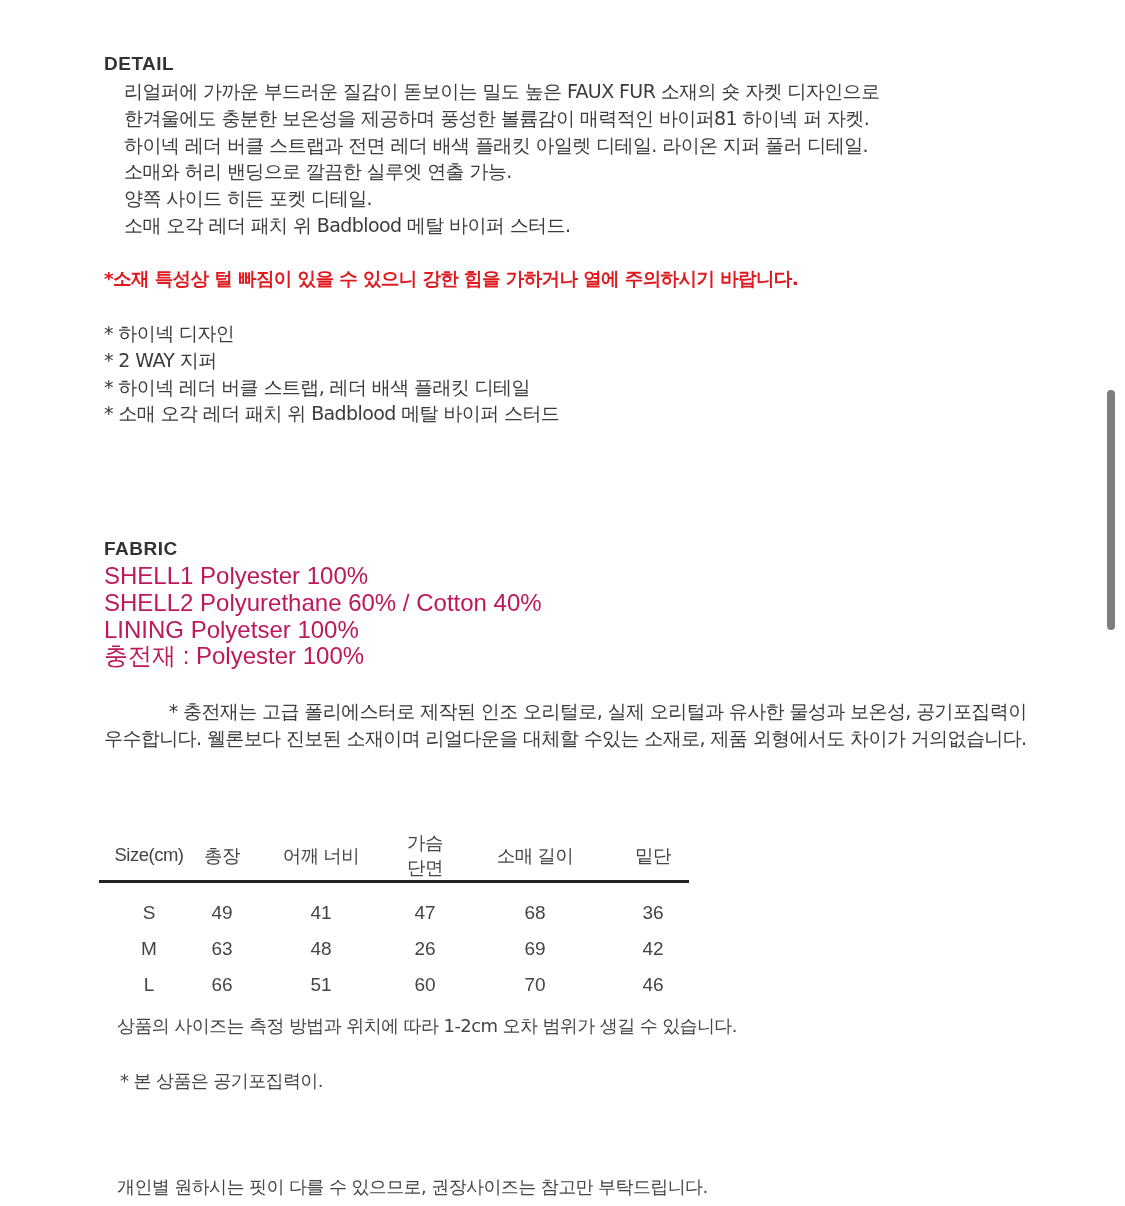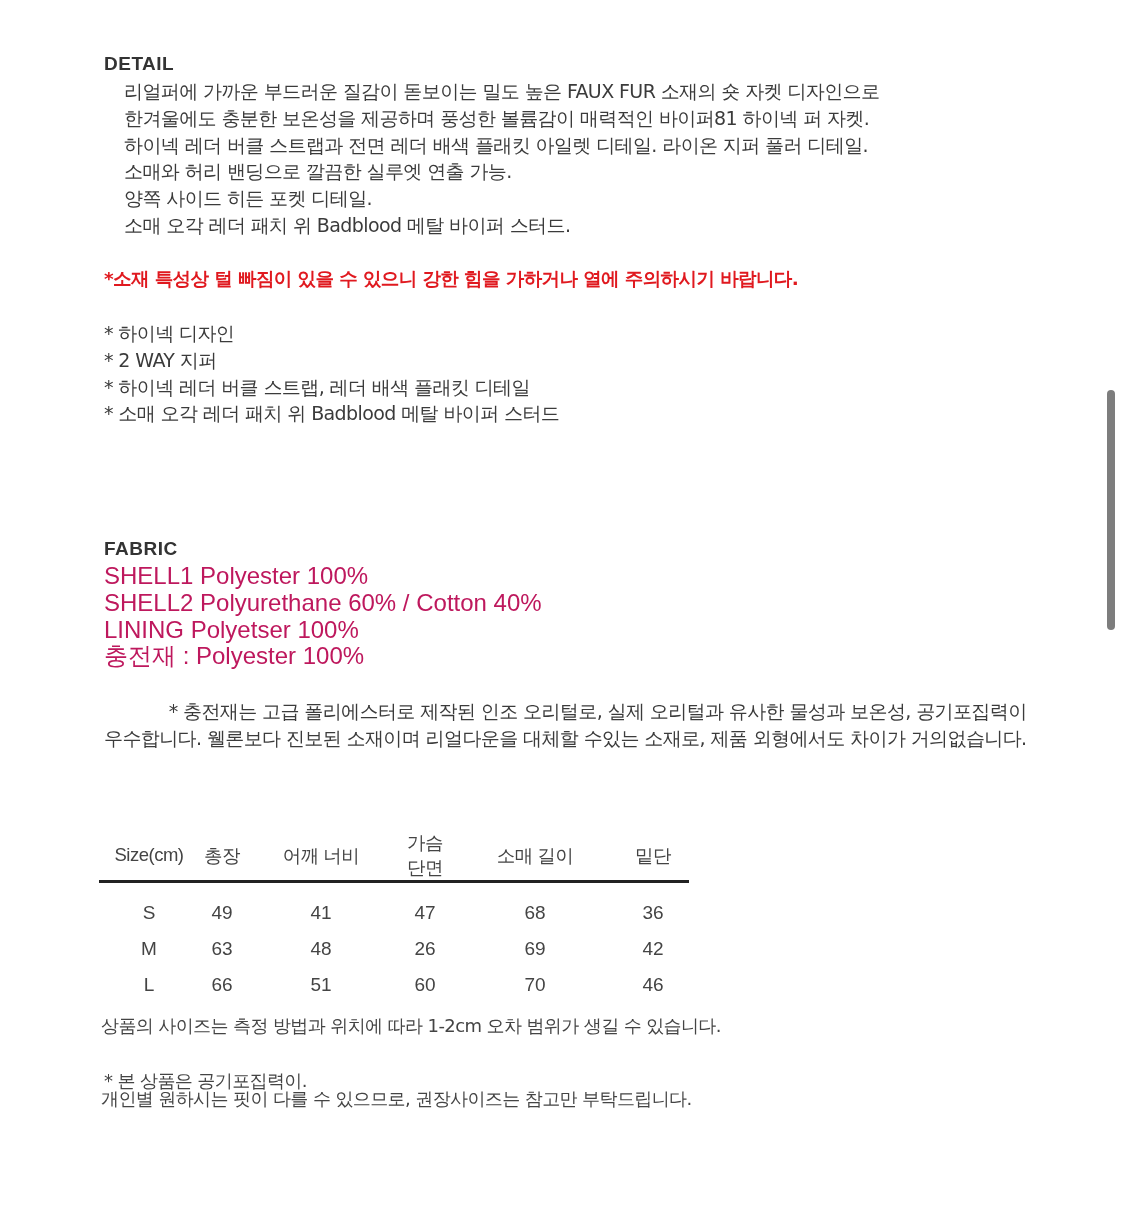--- a/index.html
+++ b/index.html
@@ -19,21 +19,21 @@
   table.size {
     position:absolute; left:99px; top:830px; border-collapse:collapse;
     font-family:"Liberation Sans",sans-serif; font-size:19px; color:#444;
   }
   table.size th, table.size td { padding:0; height:36px; font-weight:normal; text-align:center; }
   table.size th { height:36px; vertical-align:middle; font-size:18.5px; letter-spacing:-0.5px; }
   table.size thead tr { border-bottom:3px solid #222; }
   table.size tbody tr:first-child td { padding-top:12px; }
   .c0 { width:100px; text-align:left; }
   .c1 { width:46px; } .c2 { width:152px; } .c3 { width:56px; } .c4 { width:164px; } .c5 { width:72px; }
-  .note { font-size:18px; line-height:22px; color:#444; white-space:nowrap; letter-spacing:-0.6px; }
+  .note { font-size:18px; line-height:22px; color:#444; white-space:nowrap; letter-spacing:-0.6px;margin-left:16px; }
   .scrollbar {
     position:absolute; left:1107px; top:390px; width:8px; height:240px;
     background:#7d7d7d; border-radius:4px;
   }
 </style>
 </head>
 <body>
 
 <div class="block heading" style="top:50px;">DETAIL</div>
 <div class="block" style="top:78px;margin-left:20px;">
@@ -101,15 +101,15 @@
       <td class="c2">51</td>
       <td class="c3">60</td>
       <td class="c4">70</td>
       <td class="c5">46</td>
     </tr>
   </tbody>
 </table>
 
 <div class="block note" style="left:101px; top:1015px;">상품의 사이즈는 측정 방법과 위치에 따라 1-2cm 오차 범위가 생길 수 있습니다.</div>
 <div class="block note" style="left:104px; top:1070px;">*  본 상품은 공기포집력이.</div>
-<div class="block note" style="left:101px; top:1088px;">개인별 원하시는 핏이 다를 수 있으므로, 권장사이즈는 참고만 부탁드립니다.</div>
+<div class="block note" style="left:101px; top:1176px;">개인별 원하시는 핏이 다를 수 있으므로, 권장사이즈는 참고만 부탁드립니다.</div>
 
 <div class="scrollbar"></div>
 
 </body></html>

